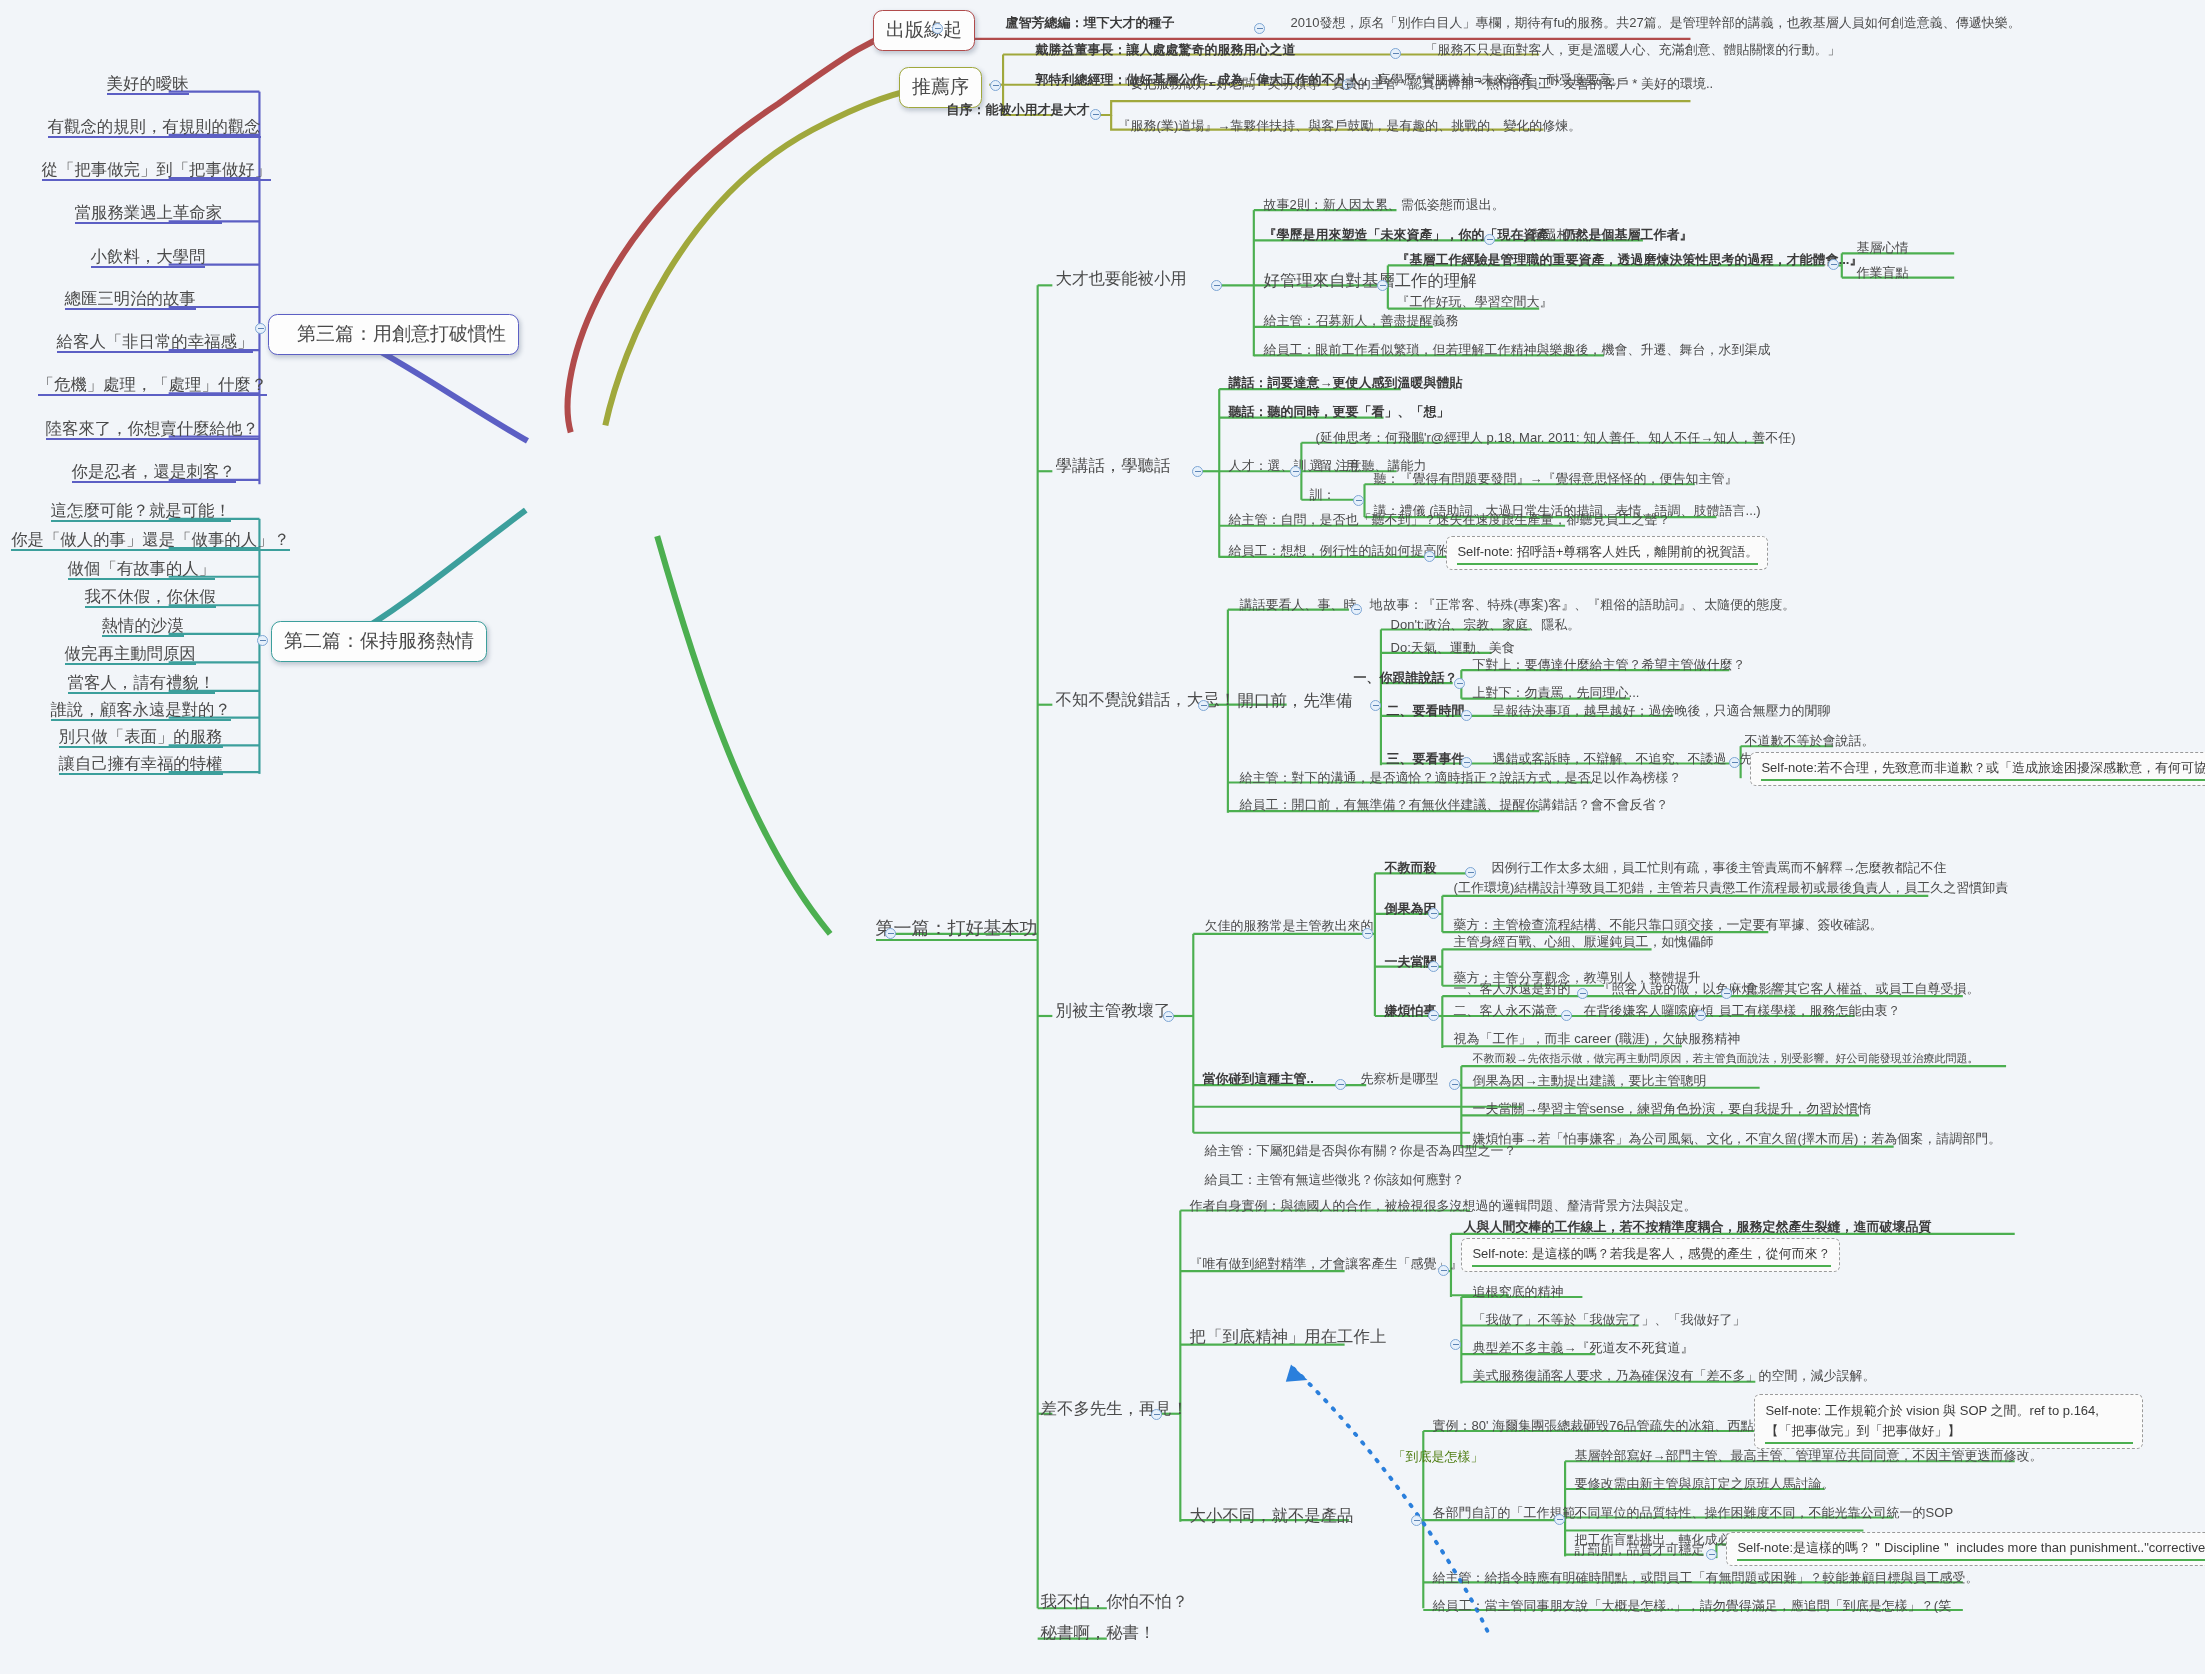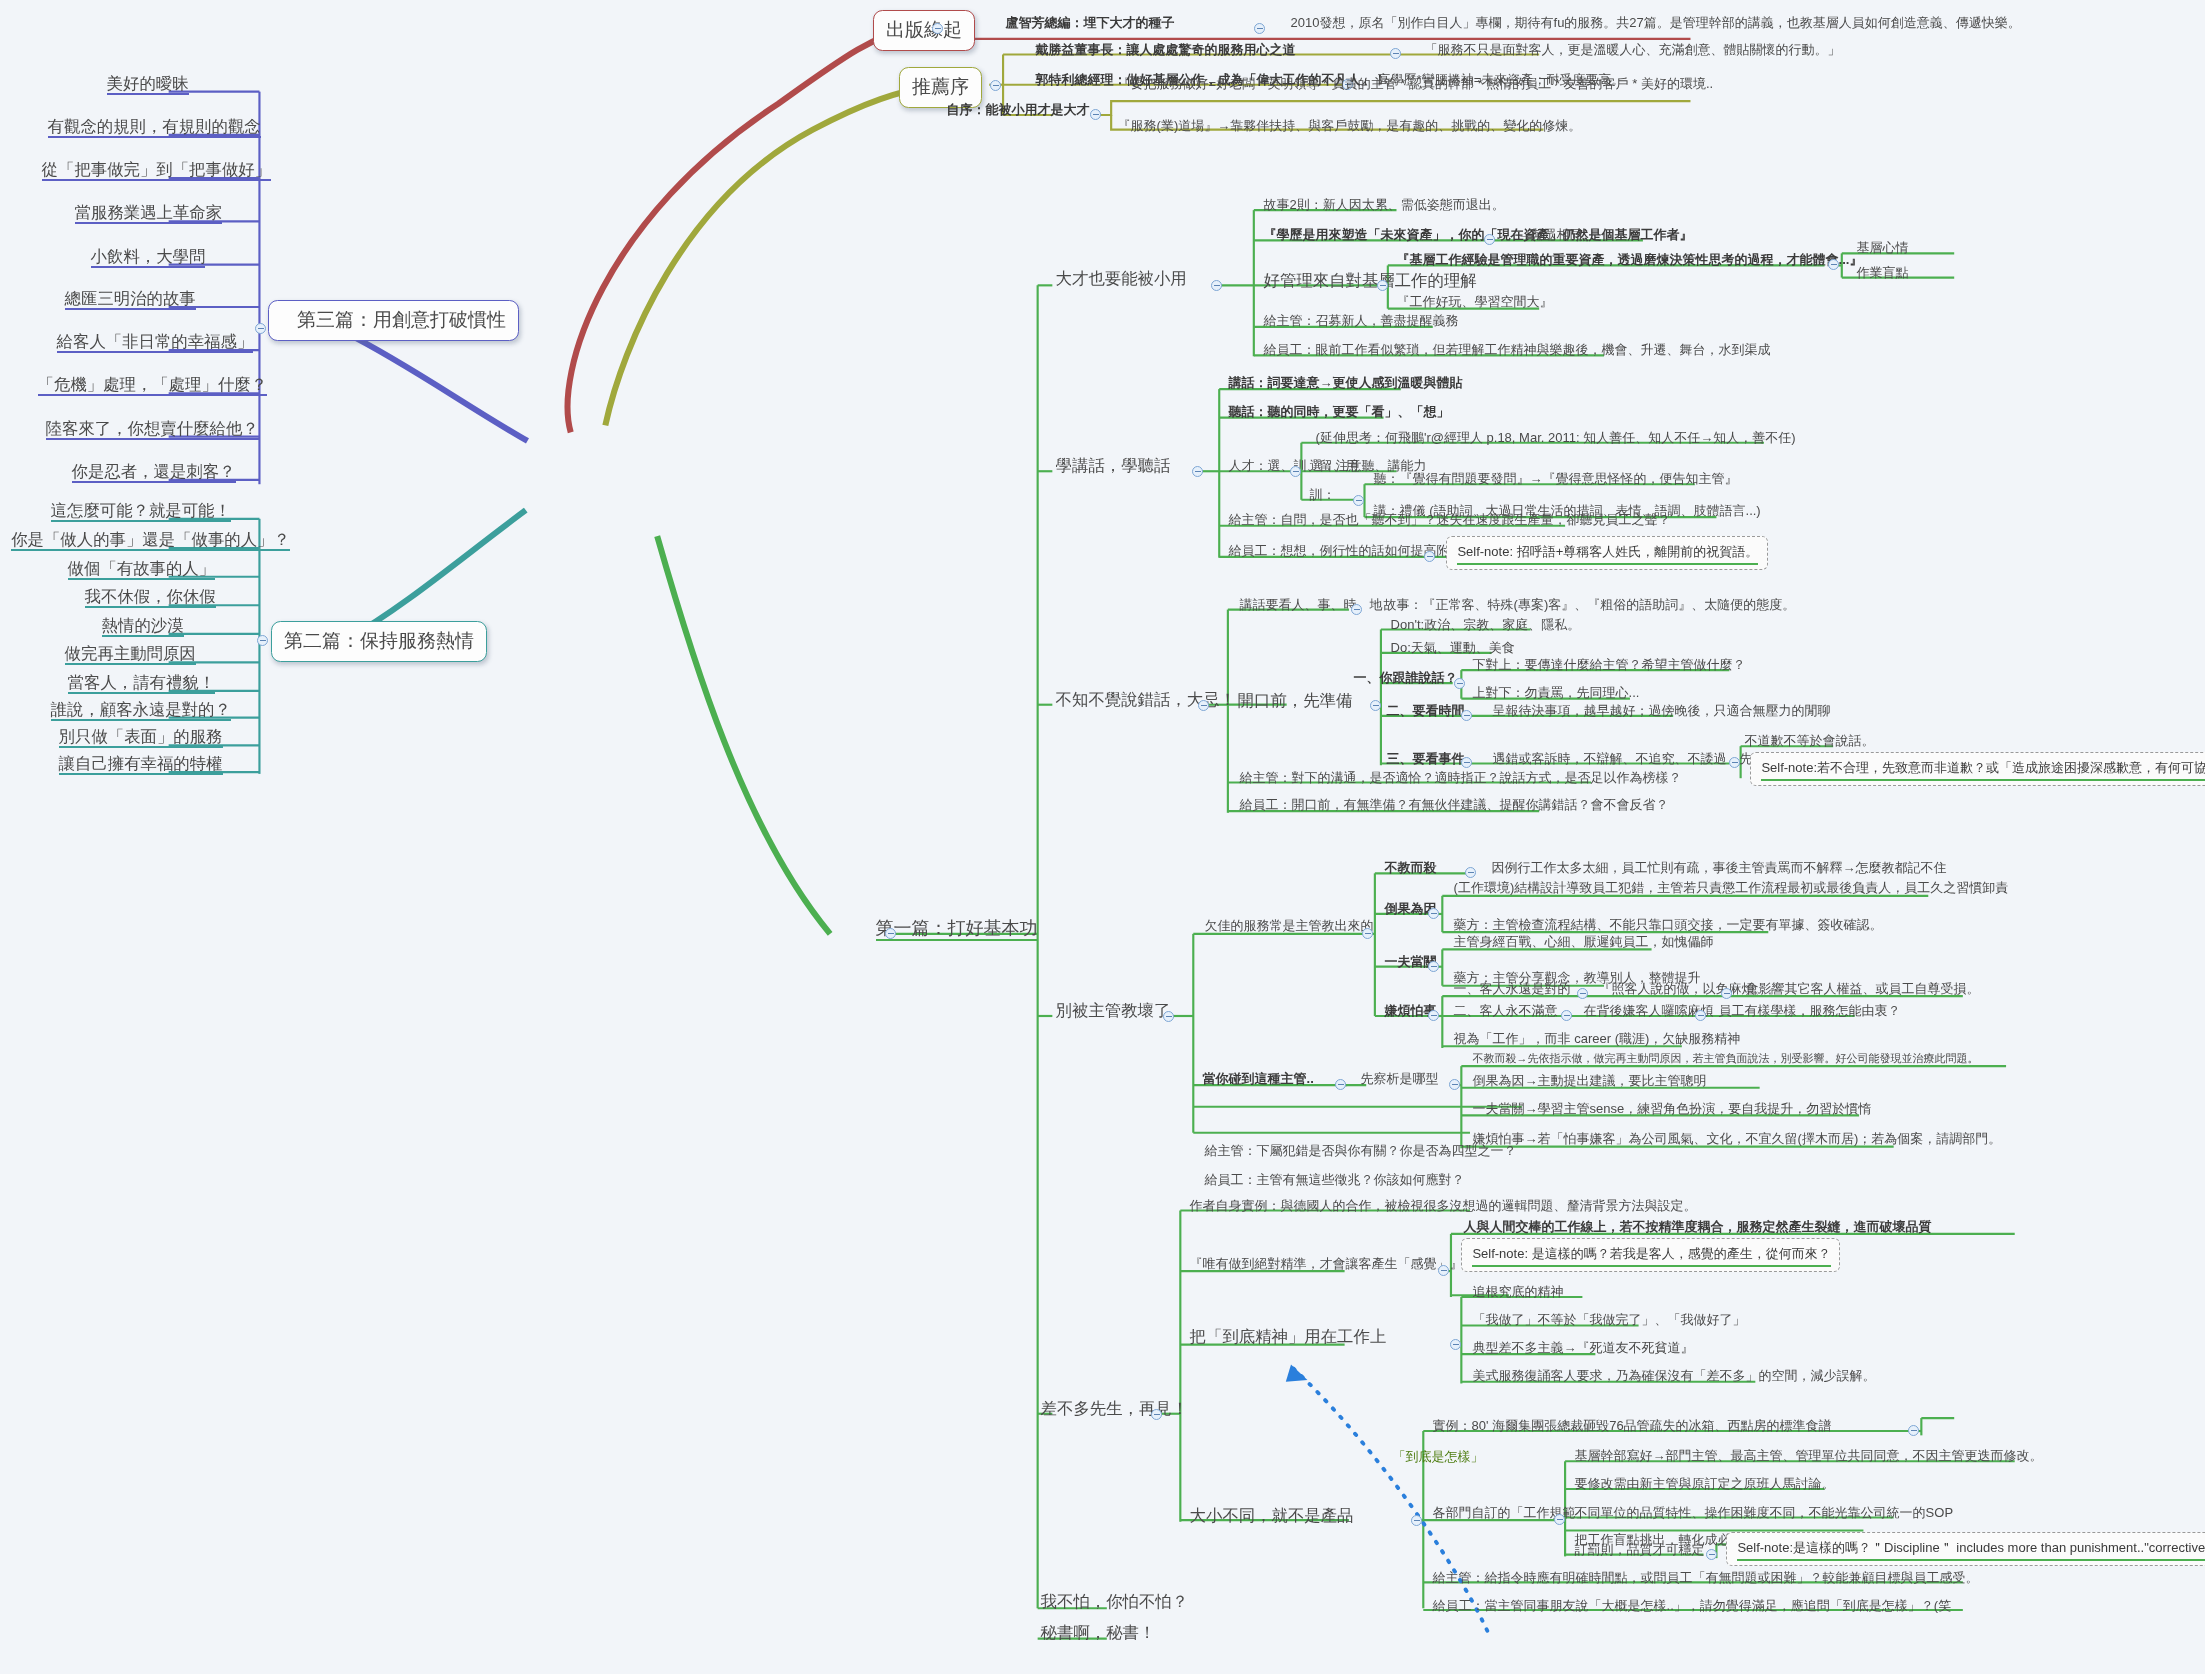--- a/index.html
+++ b/index.html
@@ -322,21 +322,21 @@
 <div class="pill red" style="left:873px; top:10.4px;">
   <span>出版緣起</span>
 </div>
 <div class="toggle" style="left:932px; top:23px;"></div>
 
 <div class="pill olive" style="left:899px; top:67px;">
   <span>推薦序</span>
 </div>
 <div class="toggle" style="left:990px; top:80px;"></div>
 
-<div class="pill purple" style="left:268px; top:300px;padding-left:28px;">
+<div class="pill purple" style="left:268px; top:314px;padding-left:28px;">
   <span>第三篇：用創意打破慣性</span>
 </div>
 <div class="toggle" style="left:255px; top:323px;"></div>
 
 <div class="pill teal" style="left:271px; top:621px;">
   <span>第二篇：保持服務熱情</span>
 </div>
 <div class="toggle" style="left:257px; top:635px;"></div>
 
 <div class="node" style="left:873px; top:917px; font-size:18px;">
@@ -550,20 +550,23 @@
 <div class="node" style="left:1470px; top:1340px; font-size:13px;"><span class="txt">典型差不多主義→『死道友不死貧道』</span></div>
 <div class="node" style="left:1470px; top:1368px; font-size:13px;"><span class="txt">美式服務復誦客人要求，乃為確保沒有「差不多」的空間，減少誤解。</span></div>
 
 <div class="node ghost" style="left:1390px; top:1449px; font-size:13px;"><span class="txt">「到底是怎樣」</span></div>
 
 <div class="node" style="left:1187px; top:1505px; font-size:16.4px;"><span class="txt">大小不同，就不是產品</span></div>
 <div class="toggle" style="left:1411px; top:1515px;"></div>
 
 <div class="node" style="left:1430px; top:1418px; font-size:13px;"><span class="txt">實例：80' 海爾集團張總裁砸毀76品管疏失的冰箱、西點房的標準食譜</span></div>
 <div class="toggle" style="left:1908px; top:1425px;"></div>
+<div class="selfnote wrap" style="left:1754px; top:1394px; width:389px; font-size:13px; line-height:1.5;">
+  <span class="inner">Self-note: 工作規範介於 vision 與 SOP 之間。ref to p.164,【「把事做完」到「把事做好」】</span>
+</div>
 
 <div class="node" style="left:1430px; top:1505px; font-size:13px;"><span class="txt">各部門自訂的「工作規範」</span></div>
 <div class="toggle" style="left:1554px; top:1514px;"></div>
 
 <div class="node" style="left:1572px; top:1448px; font-size:13px;"><span class="txt">基層幹部寫好→部門主管、最高主管、管理單位共同同意，不因主管更迭而修改。</span></div>
 <div class="node" style="left:1572px; top:1476px; font-size:13px;"><span class="txt">要修改需由新主管與原訂定之原班人馬討論。</span></div>
 <div class="node" style="left:1572px; top:1505px; font-size:13px;"><span class="txt">不同單位的品質特性、操作困難度不同，不能光靠公司統一的SOP</span></div>
 <div class="node" style="left:1572px; top:1532px; font-size:13px;"><span class="txt">把工作盲點挑出，轉化成必需完全遵守的工作規範</span></div>
 <div class="node" style="left:1572px; top:1542px; font-size:13px;"><span class="txt">訂罰則，品質才可穩定</span></div>
 <div class="toggle" style="left:1706px; top:1549px;"></div>

